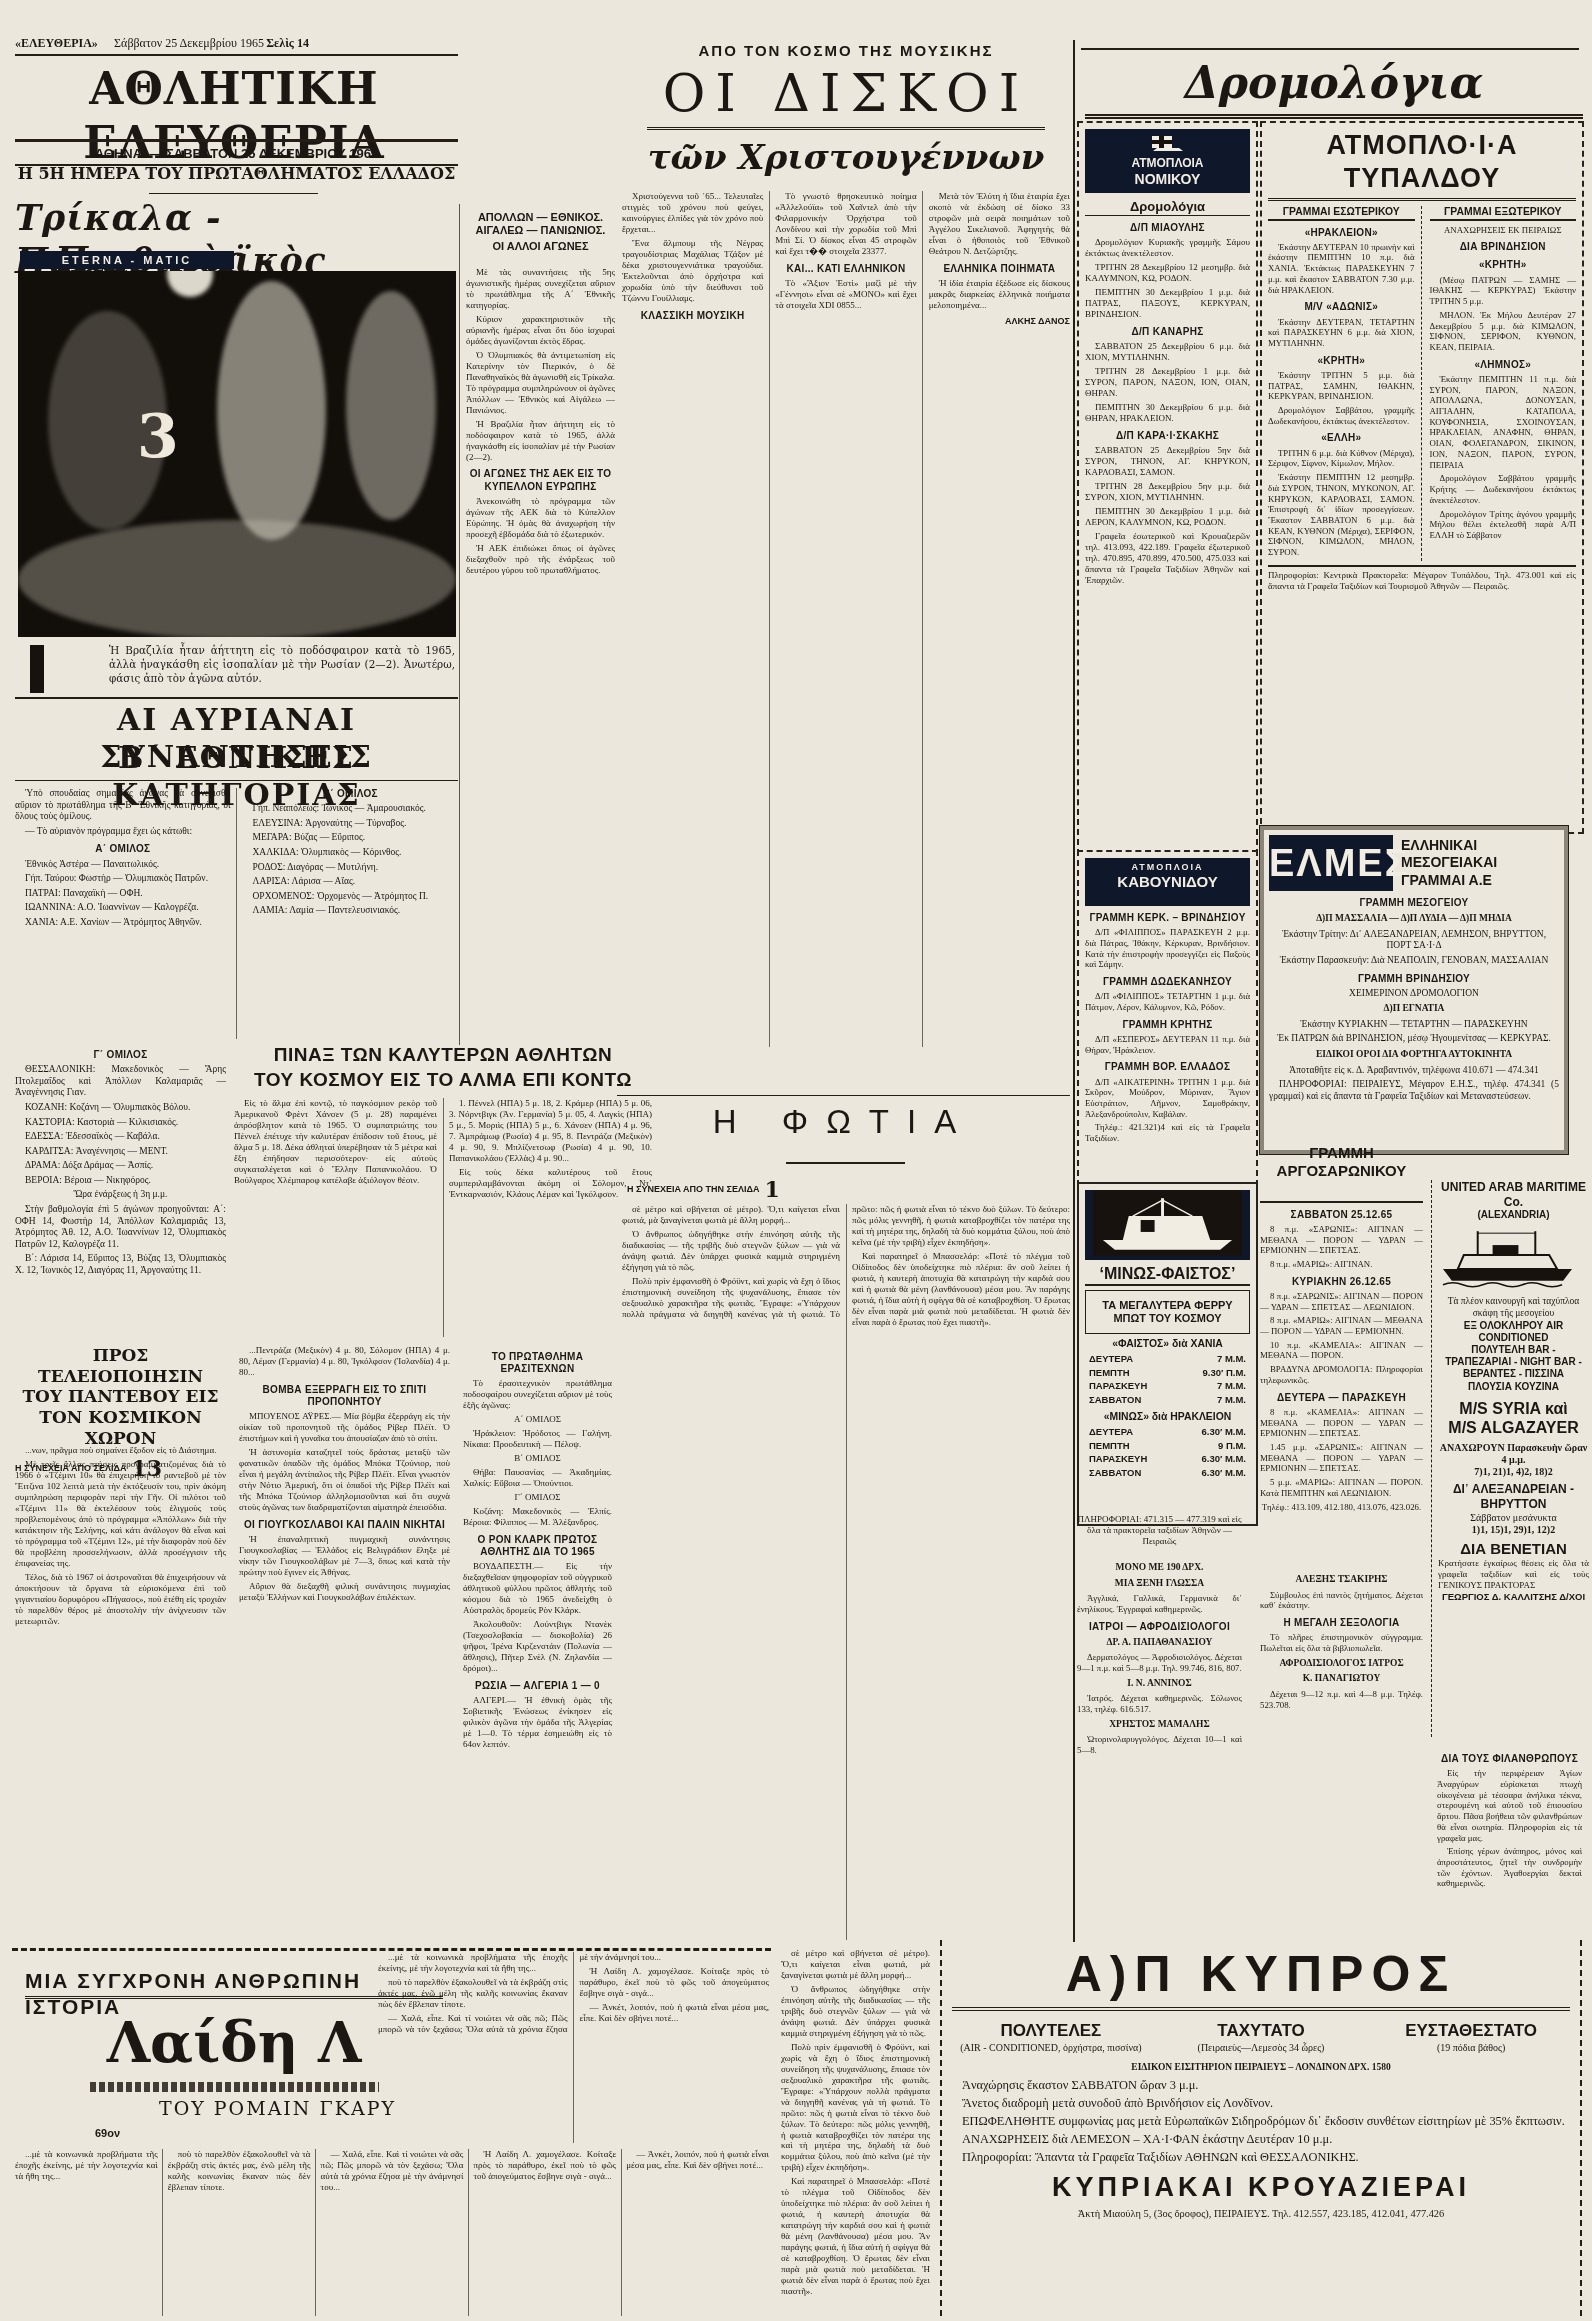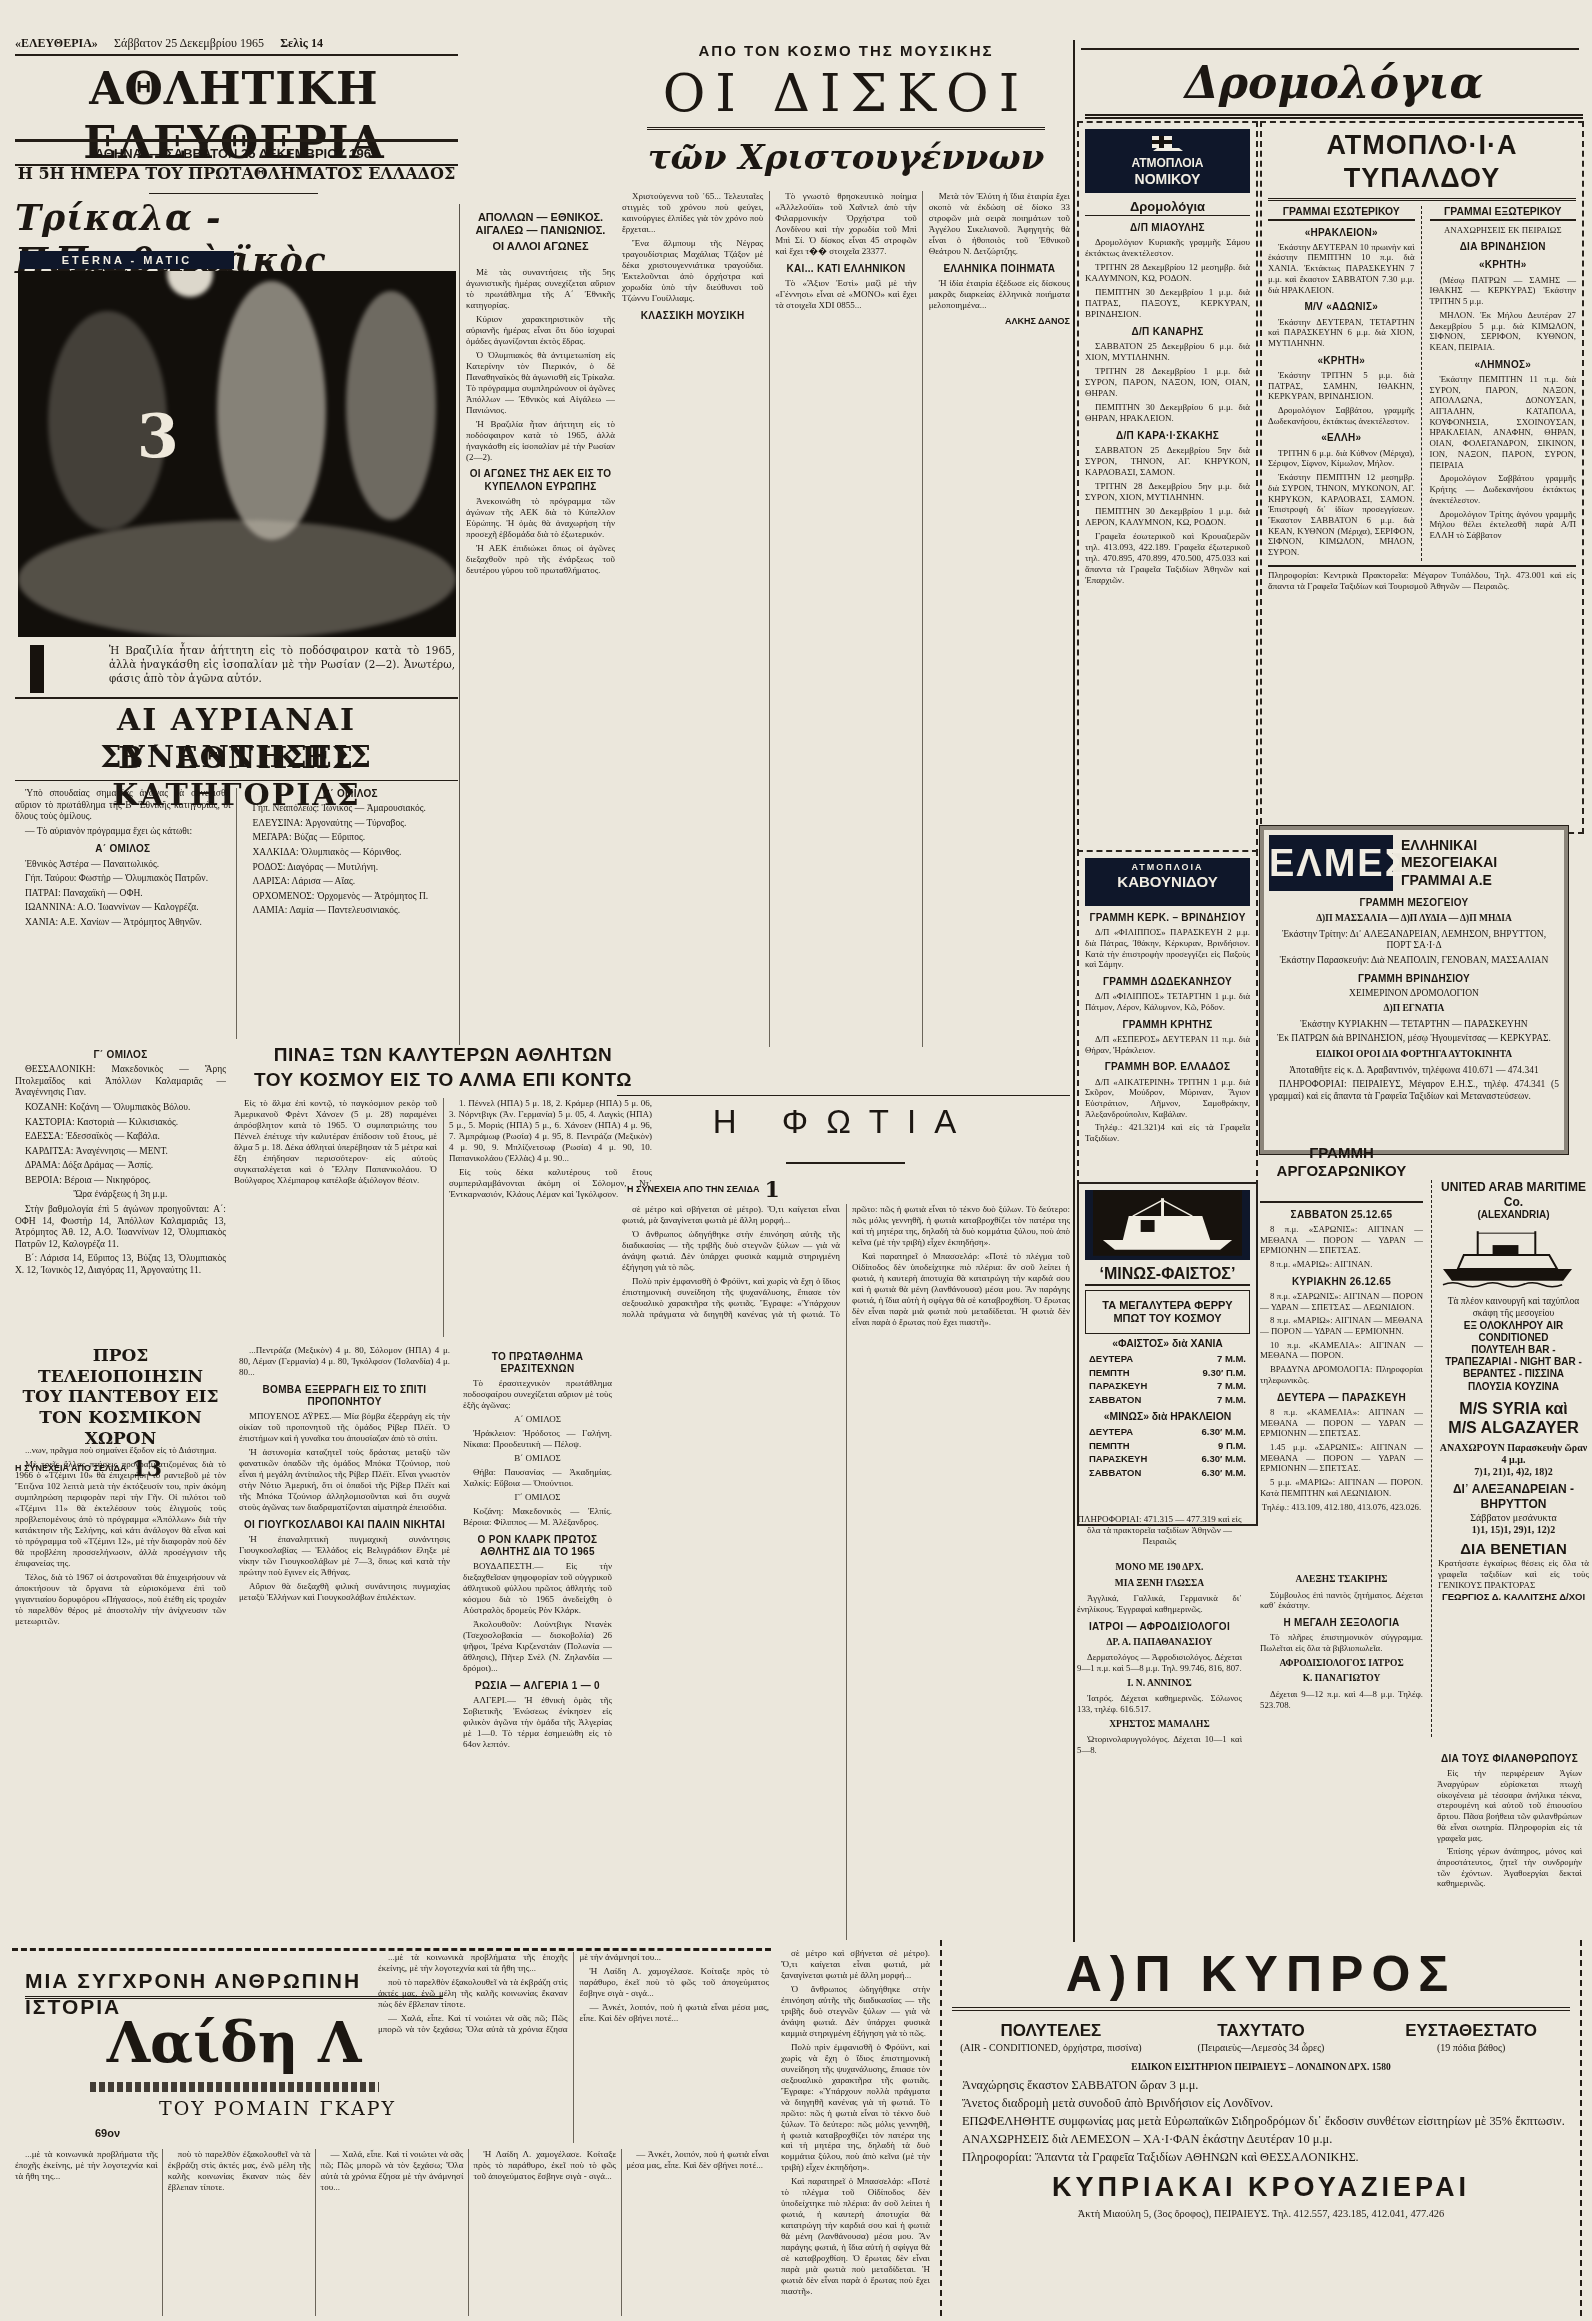--- a/index.html
+++ b/index.html
@@ -37,21 +37,21 @@
   .contmark .pg{font-size:22px;font-weight:bold;font-family:"DejaVu Serif",serif;}
   .dblline{border-top:3px double #241e17;}
   .wavy{height:10px;background:repeating-linear-gradient(90deg,#241e17 0 6px,transparent 6px 9px);opacity:.85;}
 </style>
 </head>
 <body>
 
 <div class="abs" style="left:15px;top:36px;width:443px;">
   <span class="bold" style="font-size:12px;">«ΕΛΕΥΘΕΡΙΑ»</span>
   <span style="font-size:12px;margin-left:14px;">Σάββατον 25 Δεκεμβρίου 1965</span>
-  <span class="bold" style="font-size:12px;margin-left:14px;">Σελὶς 14</span>
+  <span class="bold" style="font-size:12px;">Σελὶς 14</span>
 </div>
 <div class="abs rule" style="left:15px;top:54px;width:443px;"></div>
 
 <div class="abs ser ctr bold" style="left:10px;top:62px;width:448px;font-size:44px;letter-spacing:1px;">ΑΘΛΗΤΙΚΗ ΕΛΕΥΘΕΡΙΑ</div>
 <div class="abs rule thick" style="left:15px;top:139px;width:443px;"></div>
 <div class="abs san ctr bold" style="left:15px;top:146px;width:443px;font-size:13px;">ΑΘΗΝΑΙ — ΣΑΒΒΑΤΟΝ 25 ΔΕΚΕΜΒΡΙΟΥ 1965</div>
 <div class="abs rule" style="left:15px;top:164px;width:443px;"></div>
 <div class="abs ser ctr" style="left:15px;top:164px;width:443px;font-size:16px;font-weight:600;">Η 5Η ΗΜΕΡΑ ΤΟΥ ΠΡΩΤΑΘΛΗΜΑΤΟΣ ΕΛΛΑΔΟΣ</div>
 <div class="abs rule" style="left:149px;top:193px;width:169px;height:1px;"></div>
 

